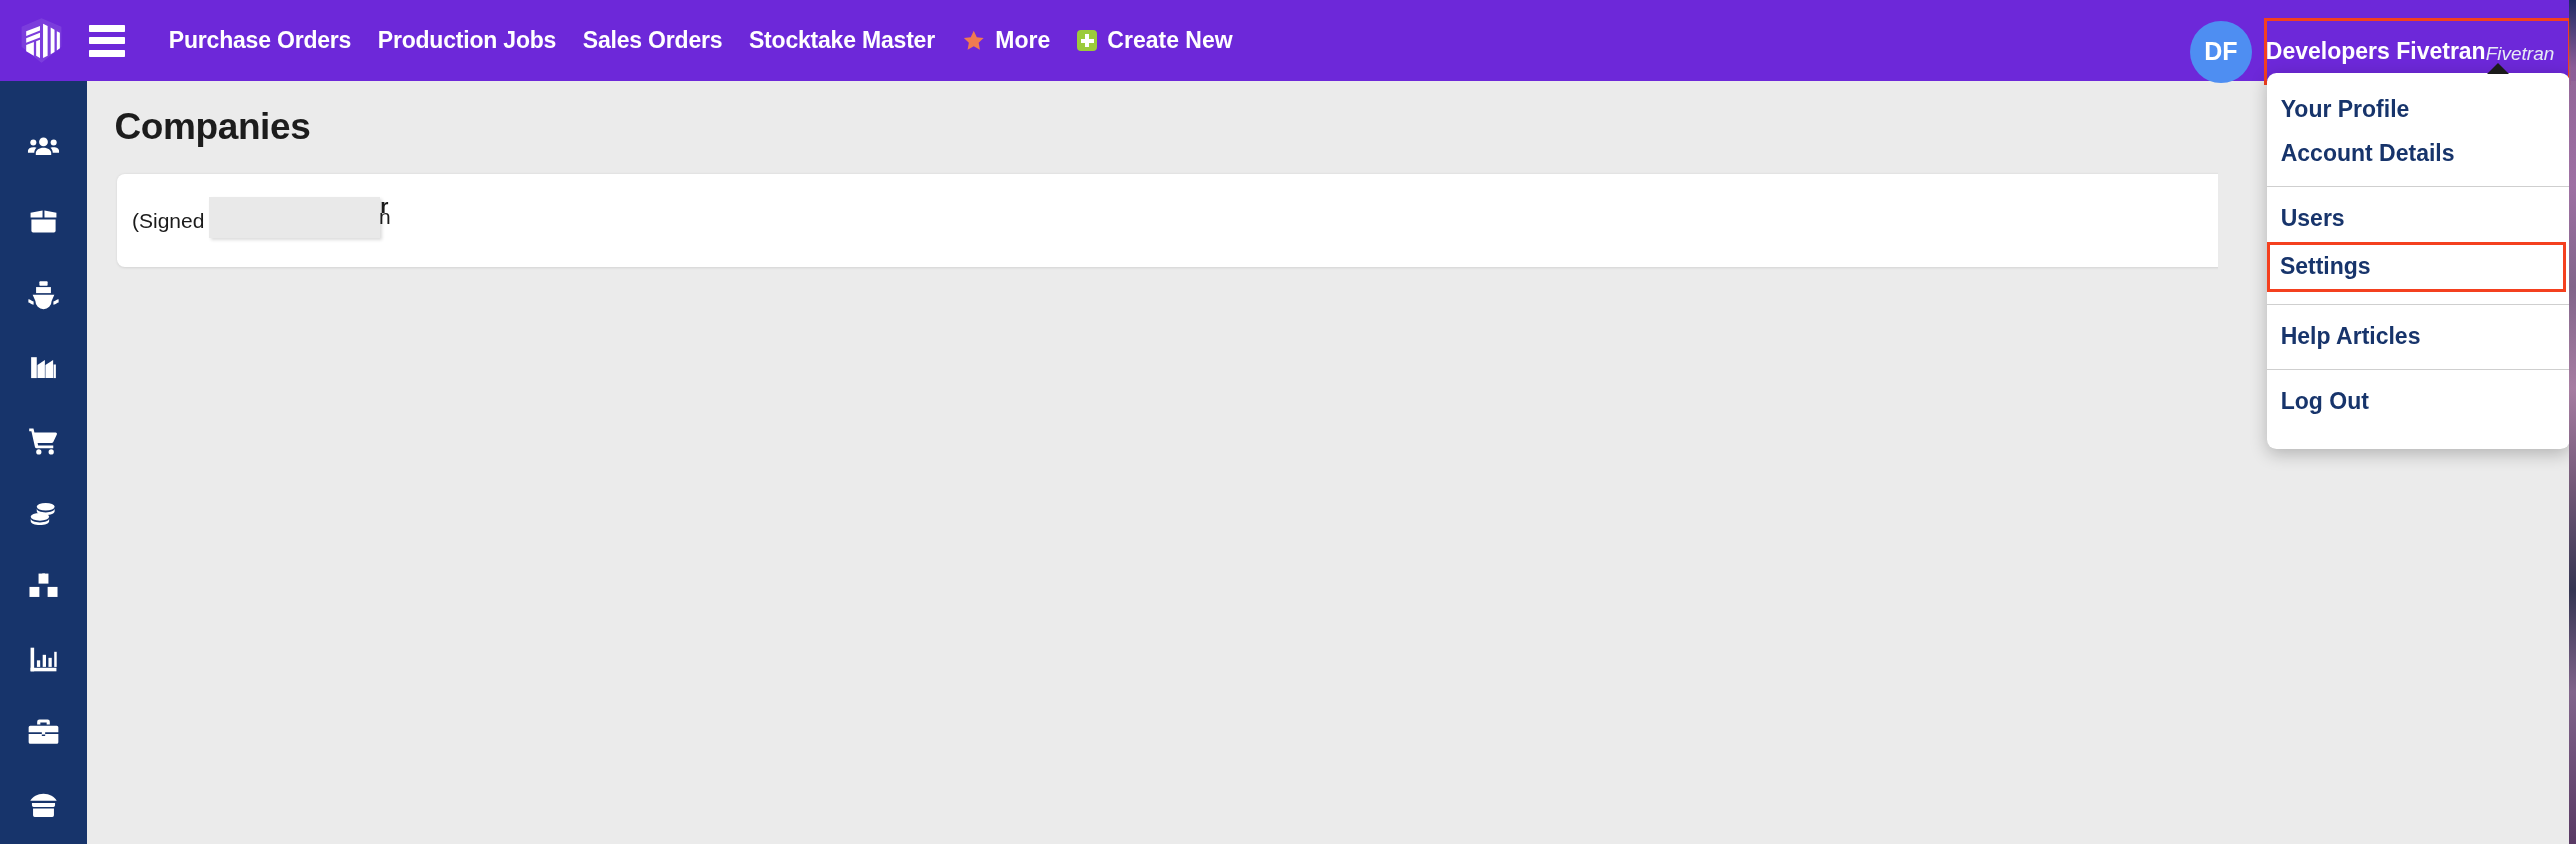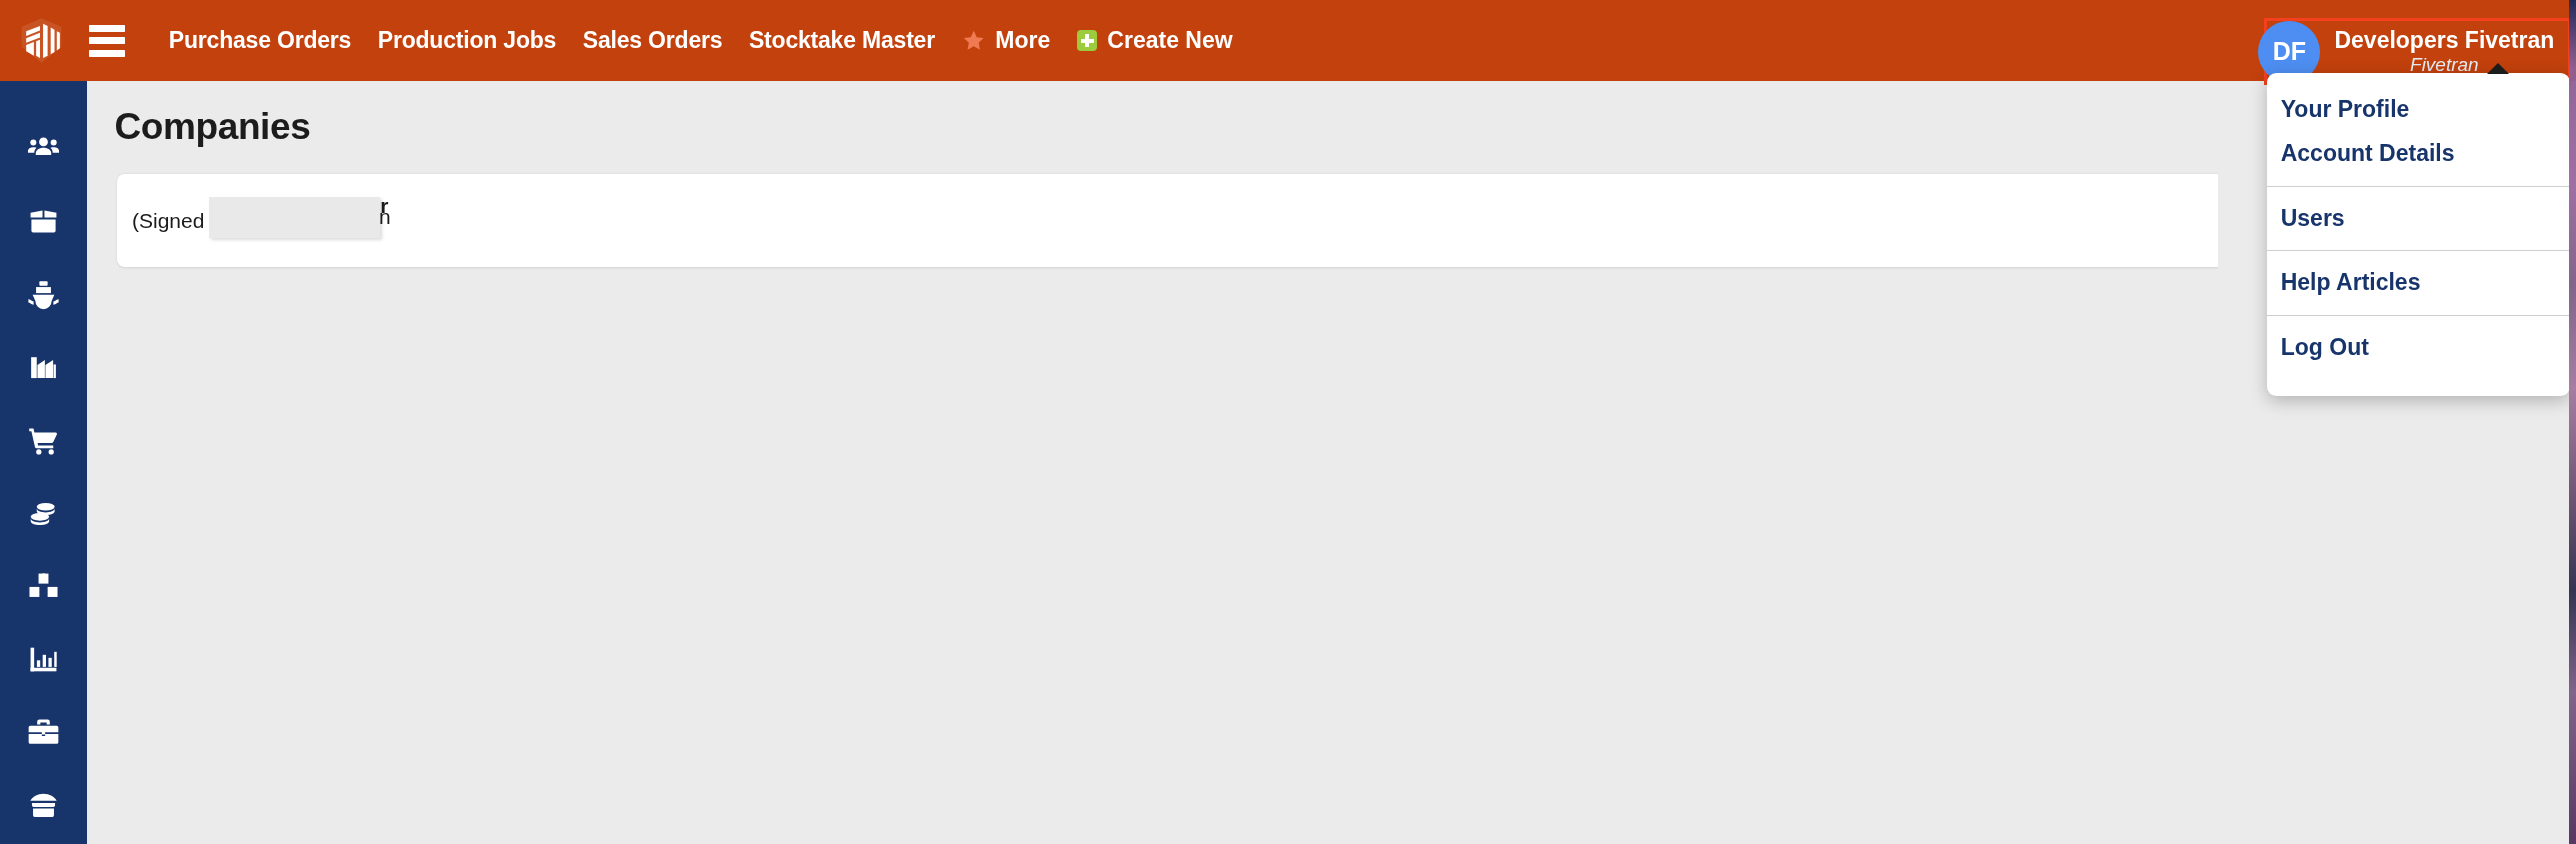--- a/index.html
+++ b/index.html
@@ -8,21 +8,21 @@
     font-family: "Liberation Sans", sans-serif;
     background: #ebebeb;
     overflow: hidden;
   }
   #root { position: relative; width: 2576px; height: 844px; background: #ebebeb; }
 
   
   .topnav {
     position: absolute; top: 0; left: 0;
     width: 2576px; height: 81px;
-    background: #c2410c;
+    background: #6d28d9;
     display: flex; align-items: center;
     z-index: 30;
   }
   .logo-wrap {
     width: 82px; height: 81px;
     display: flex; align-items: center; justify-content: center;
     flex: 0 0 82px;
   }
   .logo-svg { width: 49px; height: 49px; display:block; }
 
@@ -64,21 +64,21 @@
     border: 3.9px solid #f4401f;
     cursor: pointer;
     z-index: 40;
   }
   .avatar {
     width: 62px; height: 62px; border-radius: 50%;
     background: #4e8ef2; color:#fff; font-weight:700; font-size:25px;
     display:flex; align-items:center; justify-content:center;
     flex: 0 0 62px;
   }
-  .user-text { display:flex; flex-direction:column; align-items:center; line-height:1.18; }
+  .user-text { display:flex; align-items:flex-end; line-height:1.18; }
   .user-name { color:#fff; font-weight:700; font-size:23px; white-space:nowrap; }
   .user-org  { color:#e7ecf5; font-weight:400; font-size:19px; white-space:nowrap;font-style:italic; }
 
   
   .sidebar {
     position: absolute; left: 0; top: 81px;
     width: 87px; height: 763px;
     background: #17346b;
     display: flex; flex-direction: column; align-items: center;
     padding-top: 31px; gap: 0;
@@ -343,20 +343,21 @@
   <div class="dropdown">
     <div class="caret"></div>
 
     <div class="menu-group">
       <div class="menu-item">Your Profile</div>
       <div class="menu-item">Account Details</div>
     </div>
 
     <div class="menu-group">
       <div class="menu-item">Users</div>
+      <div class="menu-item highlight">Settings</div>
     </div>
 
     <div class="menu-group">
       <div class="menu-item">Help Articles</div>
     </div>
 
     <div class="menu-group">
       <div class="menu-item">Log Out</div>
     </div>
   </div>

